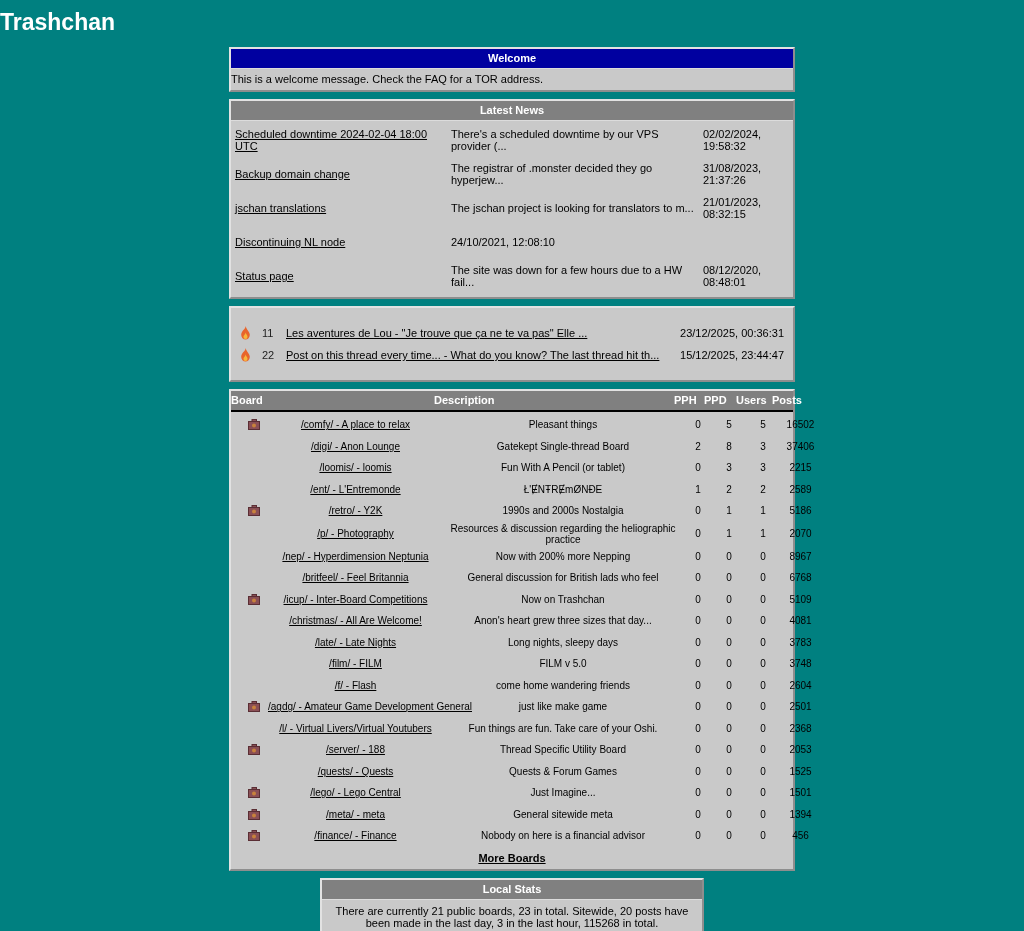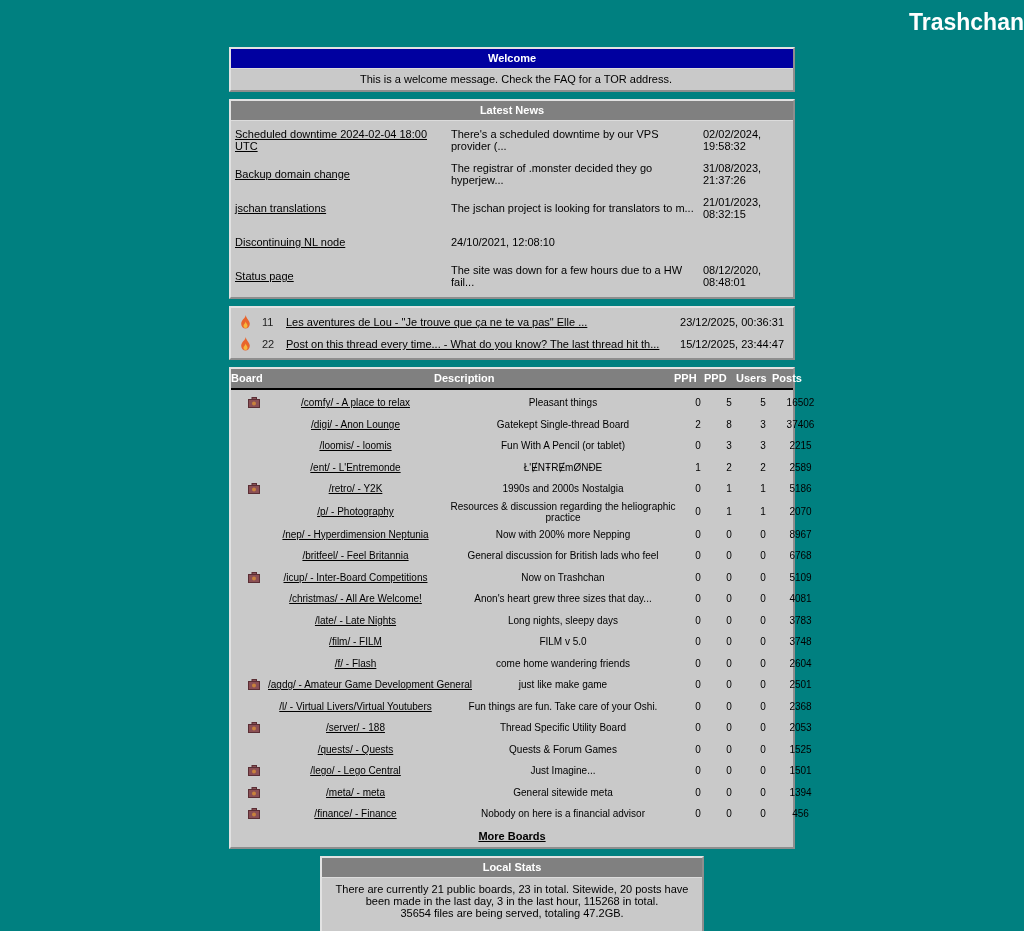--- a/index.html
+++ b/index.html
@@ -7,56 +7,56 @@
   body {
     background: #008080;
     font-family: "Liberation Sans", sans-serif;
     font-size: 11px;
     color: #000;
   }
   .site-title {
     color: #fff;
     font-size: 23px;
     font-weight: bold;
-    text-align: right;
+    text-align: left;
     padding: 9px 0 11px 0;
   }
   .box {
     width: 566px;
     margin: 0 auto 7px auto;
     background: #c9c9c9;
     border: 2px outset #e2e2e2;
   }
   .box-header {
     background: #808080;
     color: #fff;
     font-weight: bold;
     text-align: center;
     padding: 3px 0 4px 0;
     border-bottom: 1px solid #dcdcdc;
   }
   .box-header.navy { background: #0000a0; }
   .welcome-body {
-    text-align: center;
-    padding: 4px 0 5px 8px;
+    text-align: left;
+    padding: 4px 0 5px 0;
   }
   
   .news-rows { padding: 2px 0 4px 0; }
   .news-row {
     display: grid;
     grid-template-columns: 214px 252px 1fr;
     align-items: center;
     min-height: 34px;
     padding: 0 4px;
   }
   .news-title a { color: #000; }
   .news-excerpt, .news-date { padding-left: 2px; }
   a { color: #000; text-decoration: underline; }
   
-  .hot-rows { padding: 3px 0; }
+  .hot-rows { padding: 14px 0; }
   .hot-row {
     display: grid;
     grid-template-columns: 20px 26px 1fr auto;
     align-items: center;
     height: 22px;
     padding: 0 9px;
   }
   .hot-count { color: #222; padding-left: 2px; }
   .hot-date { text-align: right; }
   

